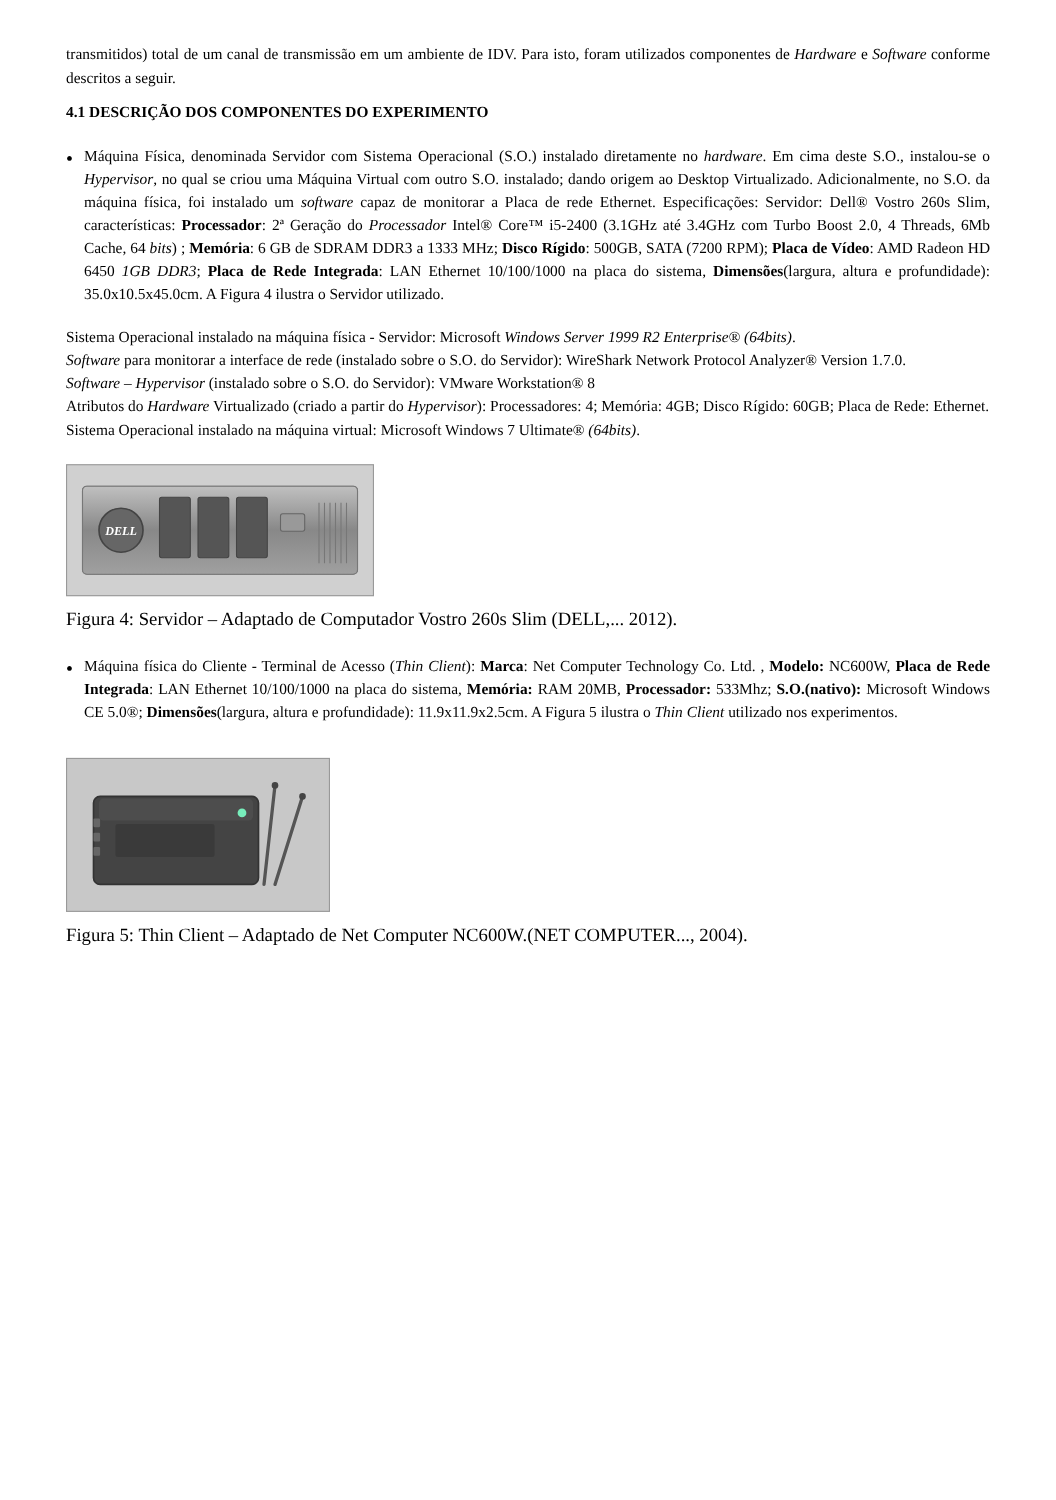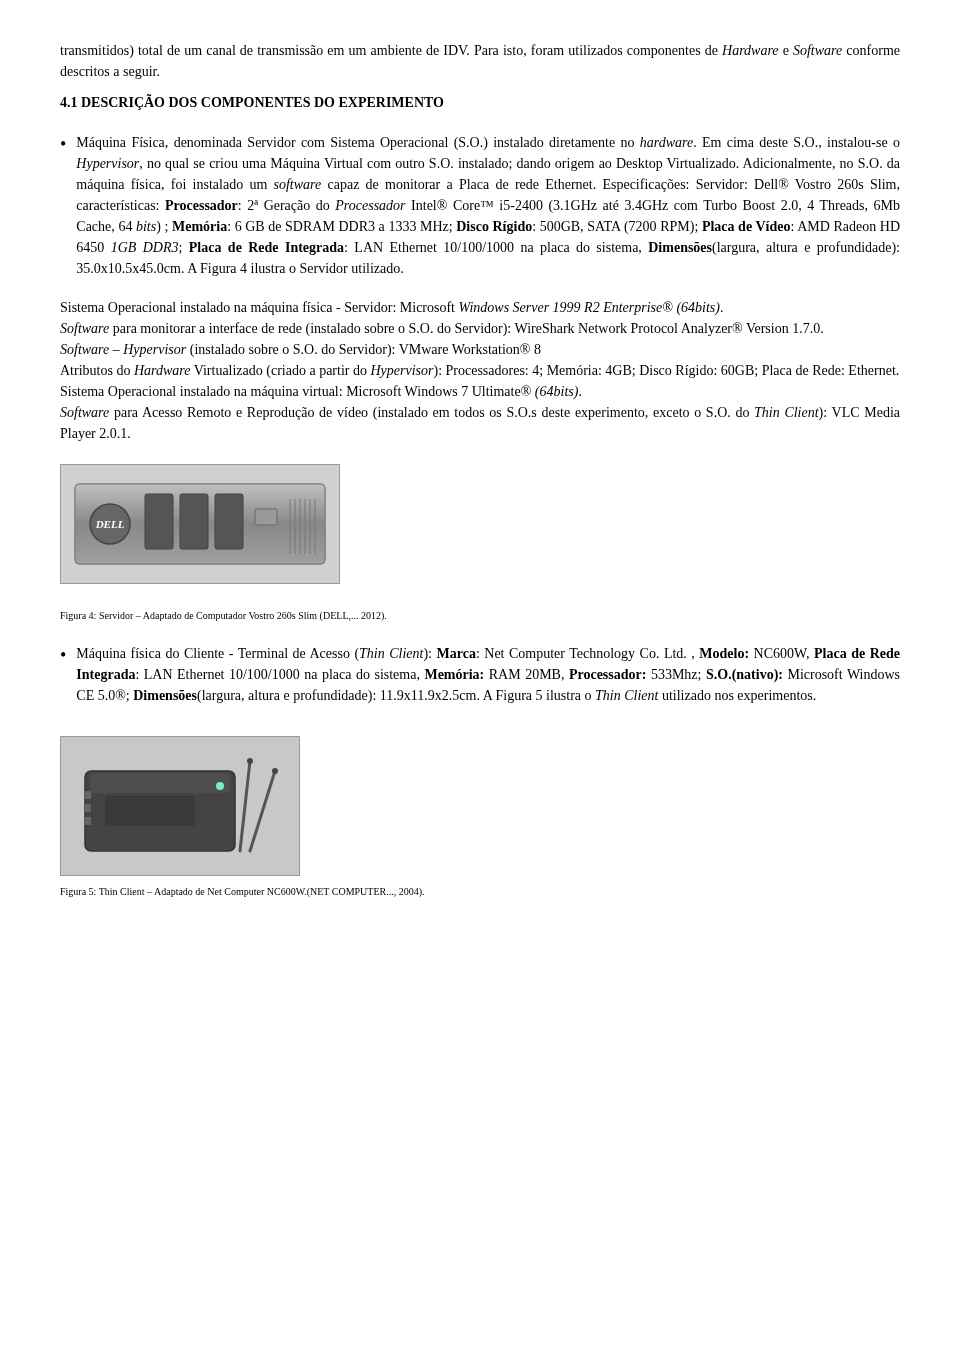--- a/index.html
+++ b/index.html
@@ -44,37 +44,37 @@
       margin: 20px 0;
     }
     .figure-image {
       width: 280px;
       height: 120px;
       background: #d0d0d0;
       border: 1px solid #999;
       display: flex;
       align-items: center;
       justify-content: center;
-      margin-bottom: 24px;
+      margin-bottom: 8px;
       position: relative;
       overflow: hidden;
     }
     .figure-image-thin {
       width: 240px;
       height: 140px;
       background: #c8c8c8;
       border: 1px solid #999;
       display: flex;
       align-items: center;
       justify-content: center;
       margin-bottom: 8px;
       position: relative;
     }
     .figure-caption {
-      font-size: 10px;
+      font-size: 17px;
       text-align: left;
     }
     b, strong { font-weight: bold; }
     i, em { font-style: italic; font-family: Liberation Serif, serif; }
   </style>
 </head>
 <body>
 
 <p class="text-block">
   transmitidos) total de um canal de transmissão em um ambiente de IDV. Para isto, foram utilizados componentes de <i>Hardware</i> e <i>Software</i> conforme descritos a seguir.
@@ -90,21 +90,20 @@
     </p>
   </div>
 </div>
 
 <div class="text-block">
   <p>Sistema Operacional instalado na máquina física - Servidor: Microsoft <i>Windows Server 1999 R2 Enterprise®</i> <i>(64bits)</i>.</p>
   <p><i>Software</i> para monitorar a interface de rede (instalado sobre o S.O. do Servidor): WireShark Network Protocol Analyzer® Version 1.7.0.</p>
   <p><i>Software – Hypervisor</i> (instalado sobre o S.O. do Servidor): VMware Workstation® 8</p>
   <p>Atributos do <i>Hardware</i> Virtualizado (criado a partir do <i>Hypervisor</i>): Processadores: 4; Memória: 4GB; Disco Rígido: 60GB; Placa de Rede: Ethernet.</p>
   <p>Sistema Operacional instalado na máquina virtual: Microsoft Windows 7 Ultimate® <i>(64bits)</i>.</p>
-  <p><i>Software</i> para Acesso Remoto e Reprodução de vídeo (instalado em todos os S.O.s deste experimento, exceto o S.O. do <i>Thin Client</i>): VLC Media Player 2.0.1.</p>
 </div>
 
 <div class="figure-container">
   <div class="figure-image">
 
     <svg width="270" height="110" viewBox="0 0 270 110" xmlns="http://www.w3.org/2000/svg">
 
       <rect x="10" y="15" width="250" height="80" rx="4" ry="4" fill="#a0a0a0" stroke="#777" stroke-width="1"></rect>
       <rect x="10" y="15" width="250" height="80" rx="4" ry="4" fill="url(#serverGrad)" stroke="#777" stroke-width="1"></rect>
       <defs>

